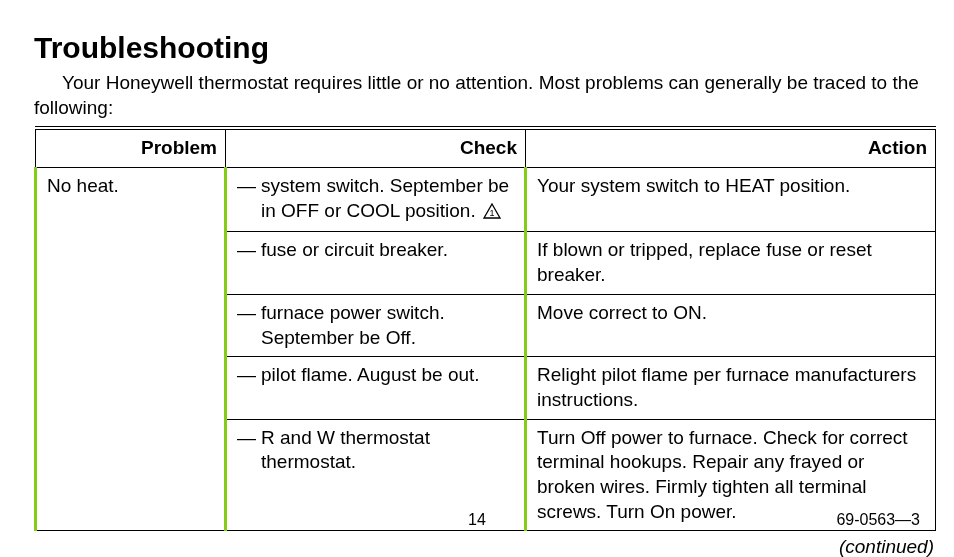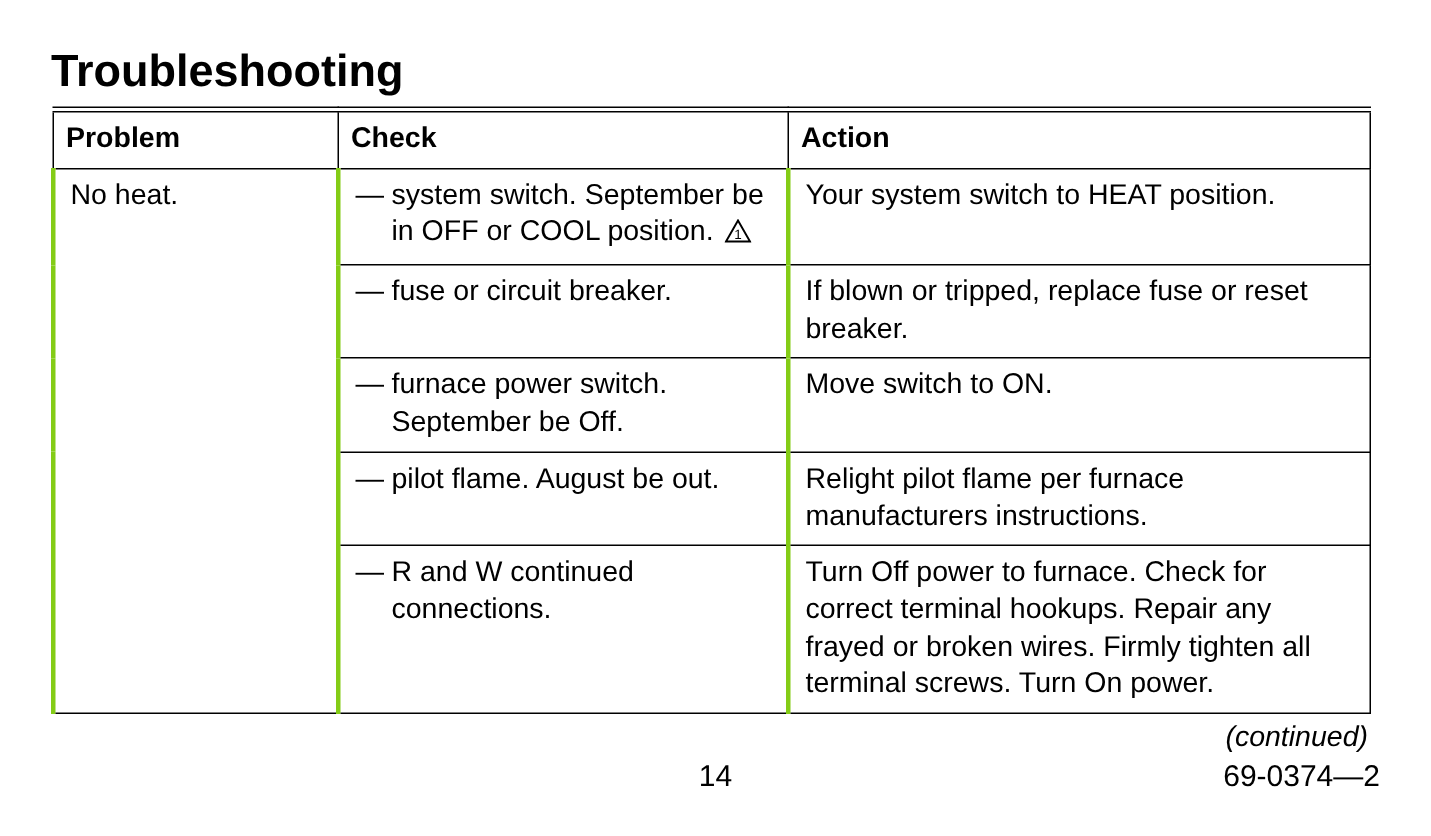--- a/index.html
+++ b/index.html
@@ -8,41 +8,41 @@
     width: 954px;
     height: 557px;
     background: #fff;
     font-family: Arial, Helvetica, sans-serif;
     color: #000;
     font-size: 19px;
     line-height: 1.3;
   }
   .page {
     box-sizing: border-box;
-    padding: 28px 40px 0 34px;
+    padding: 28px 18px 0 34px;
     position: relative;
     height: 100%;
   }
   h1.title {
     margin: 0 0 4px 0;
     font-size: 30px;
     font-weight: bold;
   }
   .intro {
     margin: 0 0 6px 0;
     text-indent: 28px;
   }
   table.ts {
     width: 100%;
     border-collapse: collapse;
     border-top: 4px double #000;
   }
   table.ts th {
     font-weight: bold;
-    text-align: left;
+    text-align: right;
     padding: 6px 8px;
     border-bottom: 1px solid #000;
     border-left: 1px solid #000;
     border-right: 1px solid #000;
     margin-top: 13px;
   }
   table.ts td {
     vertical-align: top;
     padding: 6px 10px;
     border-left: 3px solid #84cc16;
@@ -76,36 +76,37 @@
     text-align: right;
     font-style: italic;
     margin: 4px 2px 0 0;
   }
   .footer {
     position: absolute;
     left: 34px;
     right: 34px;
     bottom: 26px;
     display: flex;
-    font-size: 20px;
+    font-size: 16px;
   }
   .footer .pg {
     position: absolute;
     left: 50%;
     transform: translateX(-50%);
   }
   .footer .doc {
     margin-left: auto;
   }
 </style>
 </head>
 <body>
 
 <div class="page">
   <h1 class="title">Troubleshooting</h1>
+  <p class="intro">Your Honeywell thermostat requires little or no attention. Most problems can generally be traced to the following:</p>
 
   <table class="ts">
     <colgroup>
       <col style="width:190px">
       <col style="width:300px">
       <col>
     </colgroup>
     <thead>
       <tr>
         <th>Problem</th>
@@ -141,42 +142,42 @@
         </td>
         <td>If blown or tripped, replace fuse or reset breaker.</td>
       </tr>
       <tr>
         <td class="check-cell">
           <div class="dash-row">
             <span class="dash">—</span>
             <span class="dash-text">furnace power switch. September be Off.</span>
           </div>
         </td>
-        <td>Move switch to ON.</td>
+        <td>Move correct to ON.</td>
       </tr>
       <tr>
         <td class="check-cell">
           <div class="dash-row">
             <span class="dash">—</span>
             <span class="dash-text">pilot flame. August be out.</span>
           </div>
         </td>
         <td>Relight pilot flame per furnace manufacturers instructions.</td>
       </tr>
       <tr>
         <td class="check-cell">
           <div class="dash-row">
             <span class="dash">—</span>
-            <span class="dash-text">R and W continued connections.</span>
+            <span class="dash-text">R and W thermostat thermostat.</span>
           </div>
         </td>
         <td>Turn Off power to furnace. Check for correct terminal hookups. Repair any frayed or broken wires. Firmly tighten all terminal screws. Turn On power.</td>
       </tr>
     </tbody>
   </table>
 
   <div class="cont">(continued)</div>
 
   <div class="footer">
     <span class="pg">14</span>
-    <span class="doc">69-0374—2</span>
+    <span class="doc">69-0563—3</span>
   </div>
 </div>
 
 </body></html>

